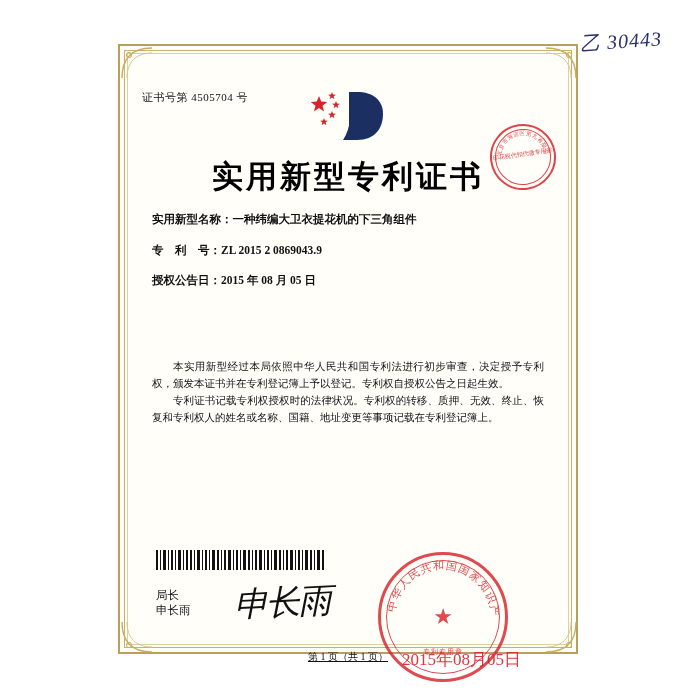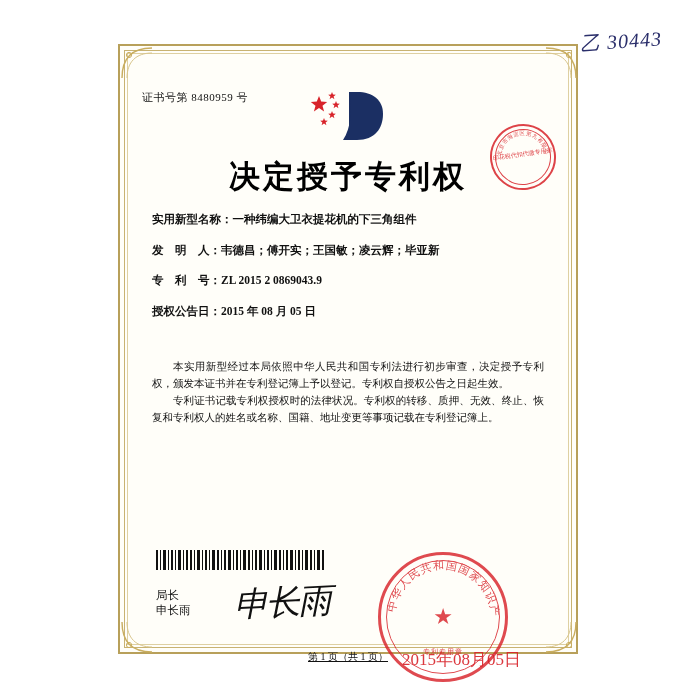--- a/index.html
+++ b/index.html
@@ -237,21 +237,21 @@
   <div class="corner c-br">
     <svg width="34" height="34" viewBox="0 0 34 34">
         <path d="M2 32 C2 12 12 2 32 2" stroke="#c9ad5f" stroke-width="1.4" fill="none"></path>
         <path d="M7 32 C7 16 16 7 32 7" stroke="#d8c58c" stroke-width="1" fill="none"></path>
         <circle cx="9" cy="9" r="2.6" fill="none" stroke="#c9ad5f" stroke-width="1"></circle>
       </svg>
   </div>
 
   <div class="content">
 
-    <div class="cert-no">证书号第 8480959 号</div>
+    <div class="cert-no">证书号第 4505704 号</div>
 
     <div class="logo">
       <svg width="86" height="62" viewBox="0 0 86 62">
         <g fill="#d8232a">
           <polygon points="14,8 16.2,13.6 22.2,13.9 17.5,17.7 19.1,23.5 14,20.1 8.9,23.5 10.5,17.7 5.8,13.9 11.8,13.6"></polygon>
           <polygon points="27,4 28,6.6 30.8,6.8 28.6,8.5 29.4,11.2 27,9.6 24.6,11.2 25.4,8.5 23.2,6.8 26,6.6"></polygon>
           <polygon points="31,13 32,15.6 34.8,15.8 32.6,17.5 33.4,20.2 31,18.6 28.6,20.2 29.4,17.5 27.2,15.8 30,15.6"></polygon>
           <polygon points="27,23 28,25.6 30.8,25.8 28.6,27.5 29.4,30.2 27,28.6 24.6,30.2 25.4,27.5 23.2,25.8 26,25.6"></polygon>
           <polygon points="19,30 20,32.6 22.8,32.8 20.6,34.5 21.4,37.2 19,35.6 16.6,37.2 17.4,34.5 15.2,32.8 18,32.6"></polygon>
         </g>
@@ -266,28 +266,25 @@
         <defs>
             <path id="arcTop" d="M9,31 A22,22 0 0 1 53,31"></path>
           </defs>
         <text font-size="5.4" fill="#d8232a" letter-spacing="0.6">
           <textPath href="#arcTop" startOffset="6%">北京市海淀区第九有限公司</textPath>
         </text>
       </svg>
       <div class="ctr">印花税代扣代缴专用章</div>
     </div>
 
-    <div class="title">决定授予专利权</div>
+    <div class="title">实用新型专利证书</div>
 
     <div class="fields">
       <div class="field">
         <span class="lbl">实用新型名称：</span><span class="val">一种纬编大卫衣提花机的下三角组件</span>
-      </div>
-      <div class="field">
-        <span class="lbl">发　明　人：</span><span class="val">韦德昌；傅开实；王国敏；凌云辉；毕亚新</span>
       </div>
       <div class="field">
         <span class="lbl">专　利　号：</span><span class="val">ZL 2015 2 0869043.9</span>
       </div>
       <div class="field">
         <span class="lbl">授权公告日：</span><span class="val">2015 年 08 月 05 日</span>
       </div>
     </div>
 
     <div class="body-text">

